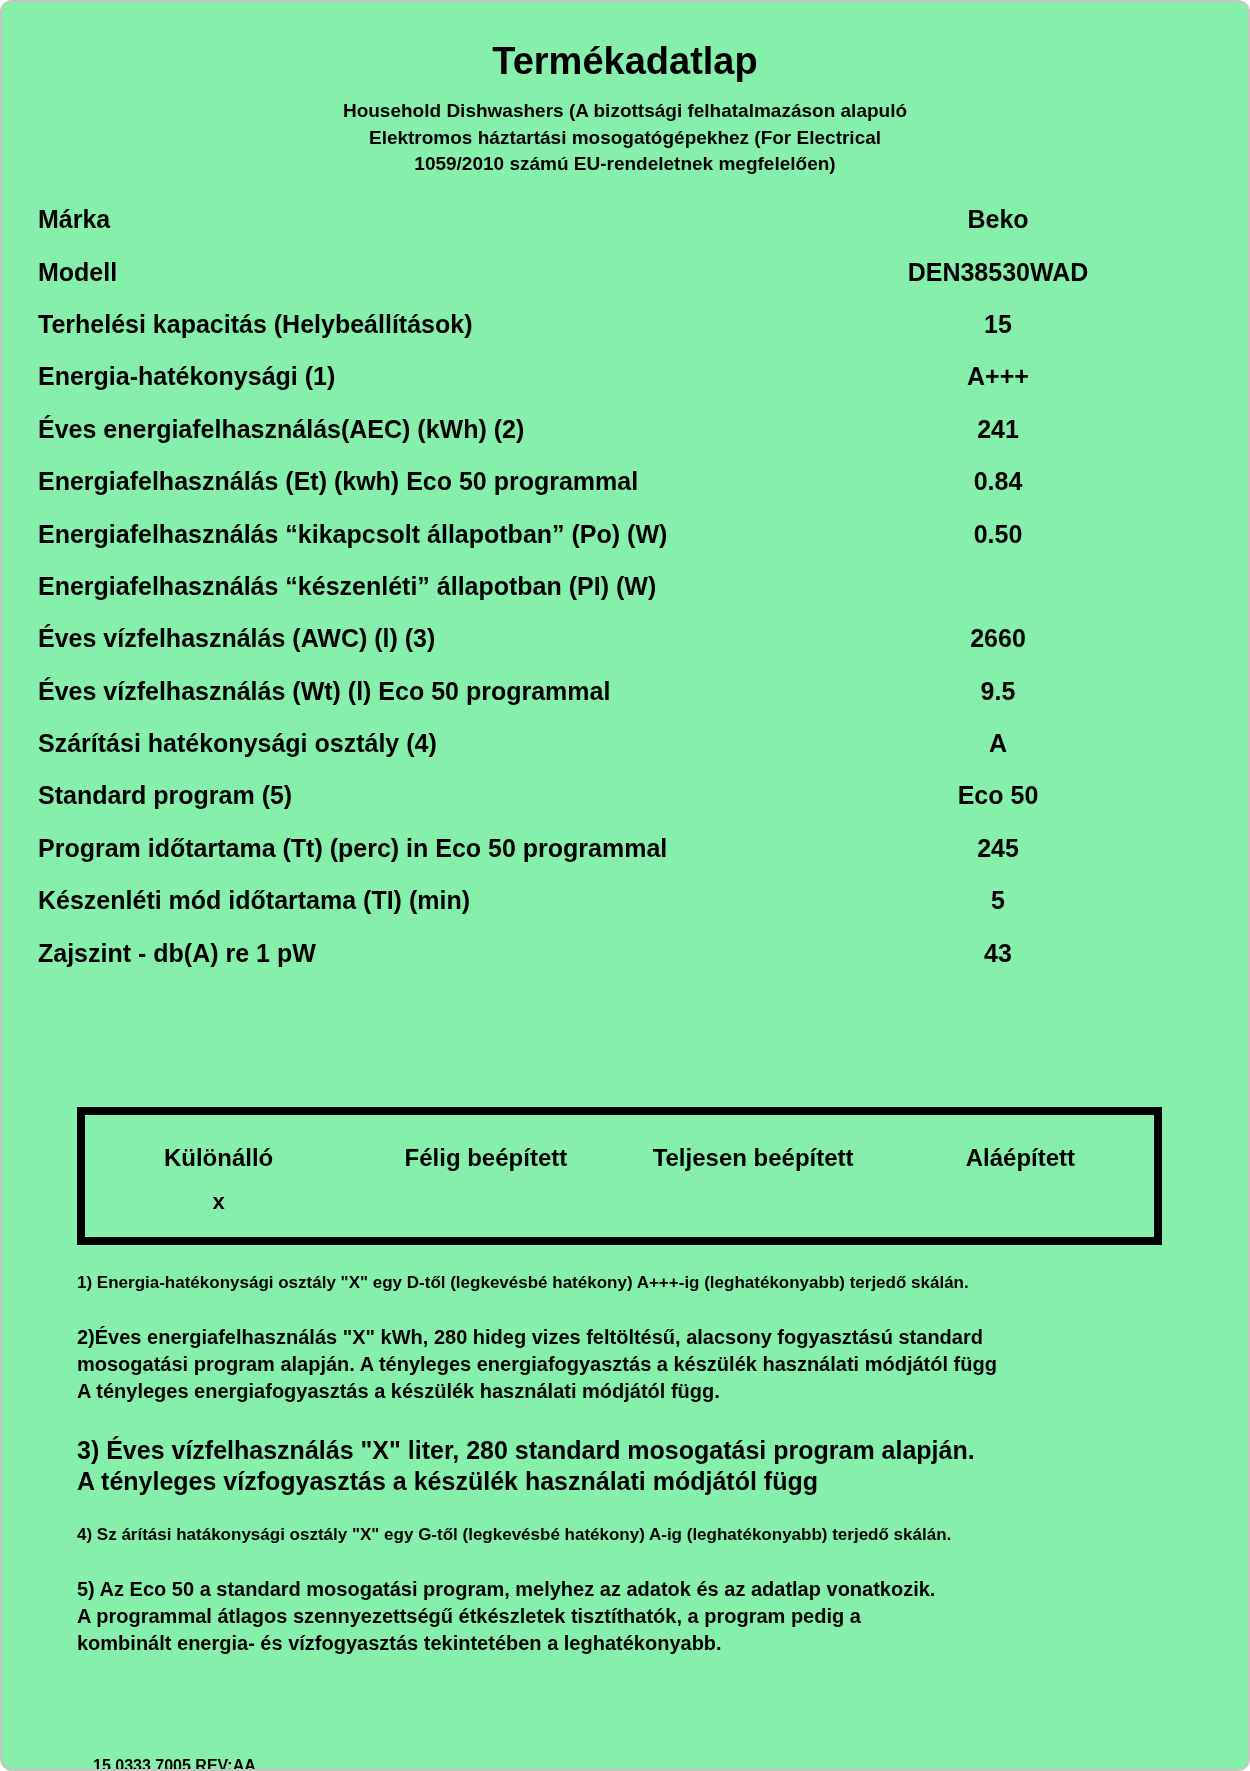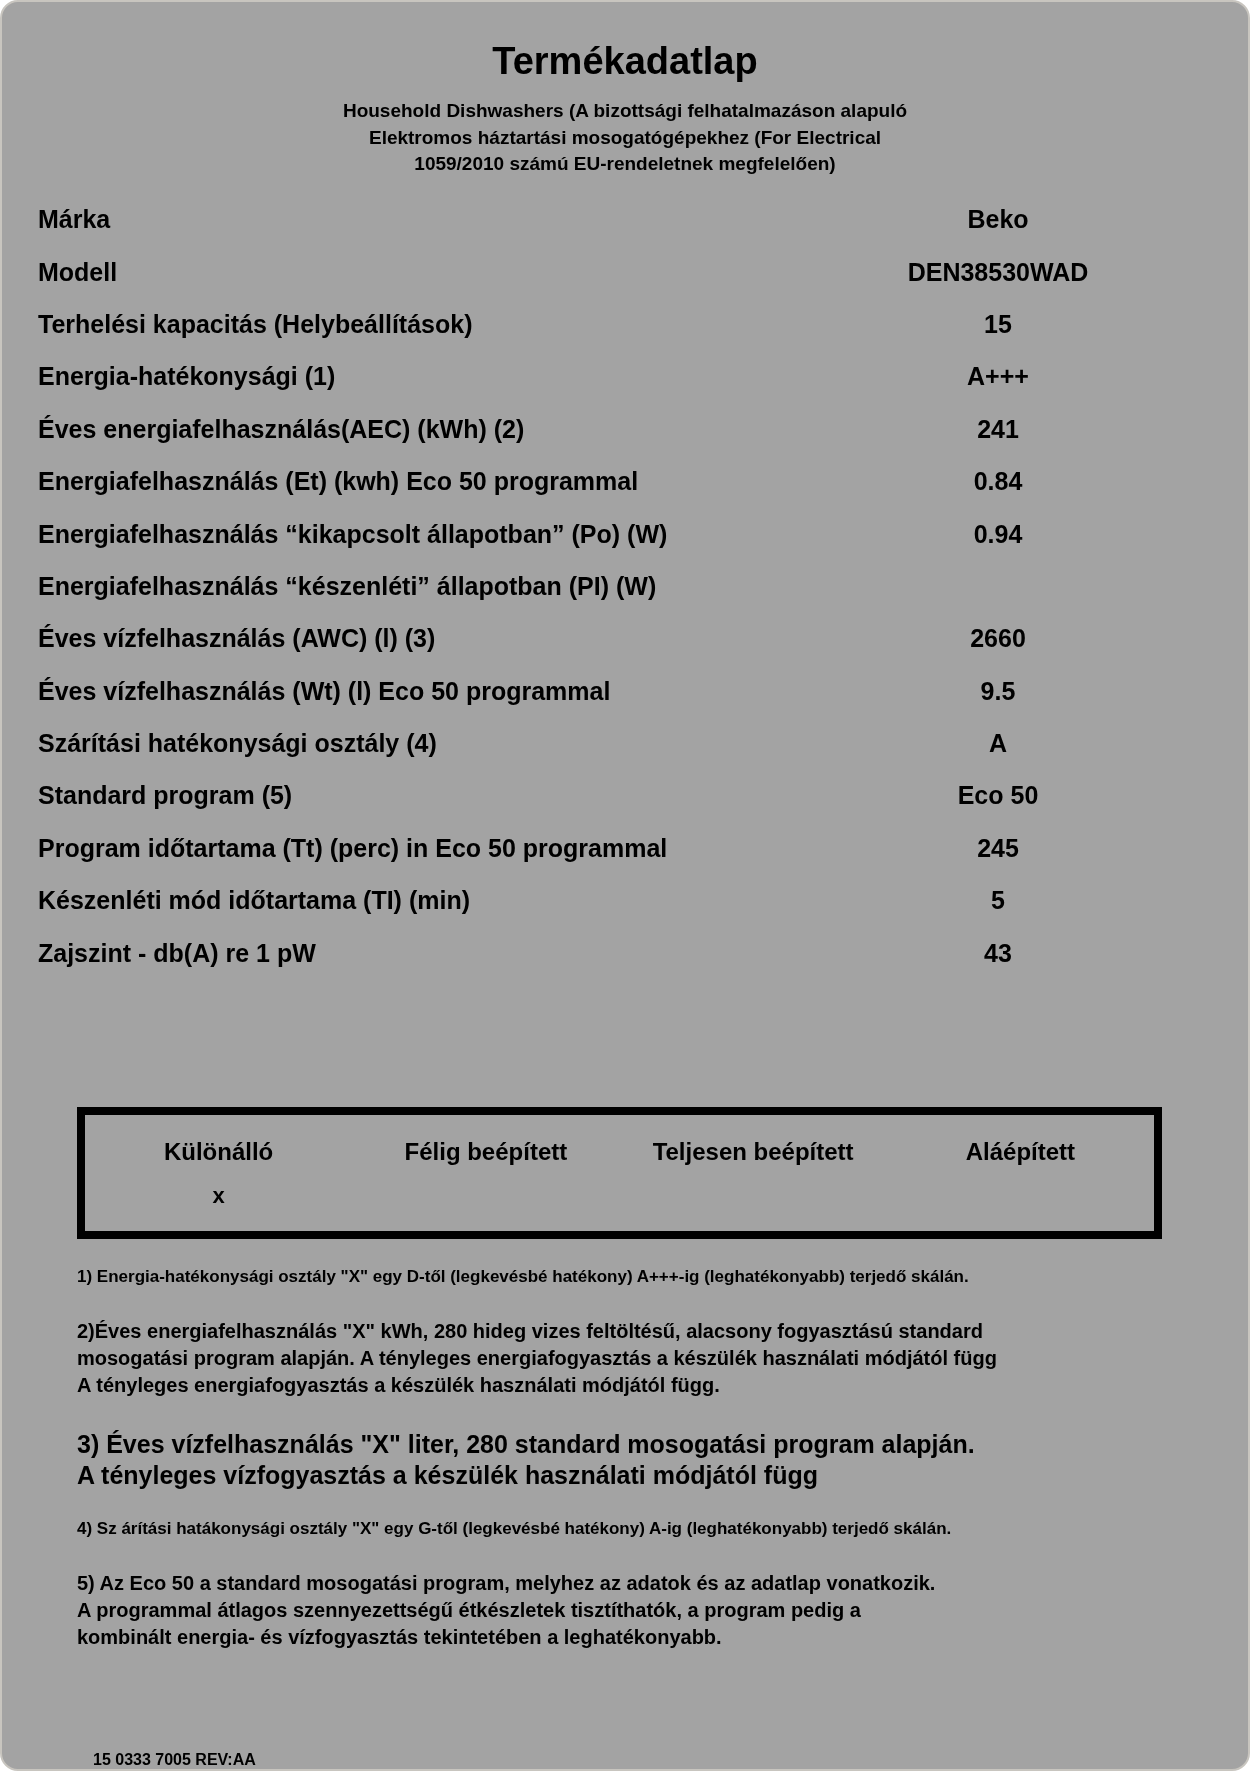--- a/index.html
+++ b/index.html
@@ -5,23 +5,23 @@
   * { margin: 0; padding: 0; box-sizing: border-box; }
   html, body { background: #ffffff; }
   body {
     font-family: "Liberation Sans", "DejaVu Sans", sans-serif;
     color: #000000;
     font-weight: 700;
   }
   .page {
     width: 1250px;
     height: 1771px;
-    background: #a3a3a3;
+    background: #86efac;
     border: 2px solid #c8c5bf;
-    border-radius: 18px;
+    border-radius: 12px;
     overflow: hidden;
     position: relative;
   }
   
   .header { text-align: center; margin-top: 36px; }
   .title {
     font-size: 38px;
     letter-spacing: 0px;
     line-height: 46px;
   }
@@ -55,21 +55,21 @@
   
   .install-box {
     margin-top: 128px;
     margin-left: 75px;
     width: 1085px;
     border: 8px solid #000000;
   }
   .install-grid {
     display: grid;
     grid-template-columns: repeat(4, 1fr);
-    padding-top: 22px;
+    padding-top: 28px;
     padding-bottom: 22px;
   }
   .install-col { text-align: center; }
   .install-col .col-label {
     font-size: 24px;
     line-height: 30px;
   }
   .install-col .col-mark {
     font-size: 22px;
     line-height: 26px;
@@ -126,21 +126,21 @@
     <div class="spec-row">
       <div class="spec-label">Éves energiafelhasználás(AEC) (kWh) (2)</div>
       <div class="spec-value">241</div>
     </div>
     <div class="spec-row">
       <div class="spec-label">Energiafelhasználás (Et) (kwh) Eco 50 programmal</div>
       <div class="spec-value">0.84</div>
     </div>
     <div class="spec-row">
       <div class="spec-label">Energiafelhasználás “kikapcsolt állapotban” (Po)  (W)</div>
-      <div class="spec-value">0.94</div>
+      <div class="spec-value">0.50</div>
     </div>
     <div class="spec-row">
       <div class="spec-label">Energiafelhasználás “készenléti” állapotban (PI)  (W)</div>
     </div>
     <div class="spec-row">
       <div class="spec-label">Éves vízfelhasználás (AWC) (l) (3)</div>
       <div class="spec-value">2660</div>
     </div>
     <div class="spec-row">
       <div class="spec-label">Éves vízfelhasználás (Wt) (l) Eco 50 programmal</div>

